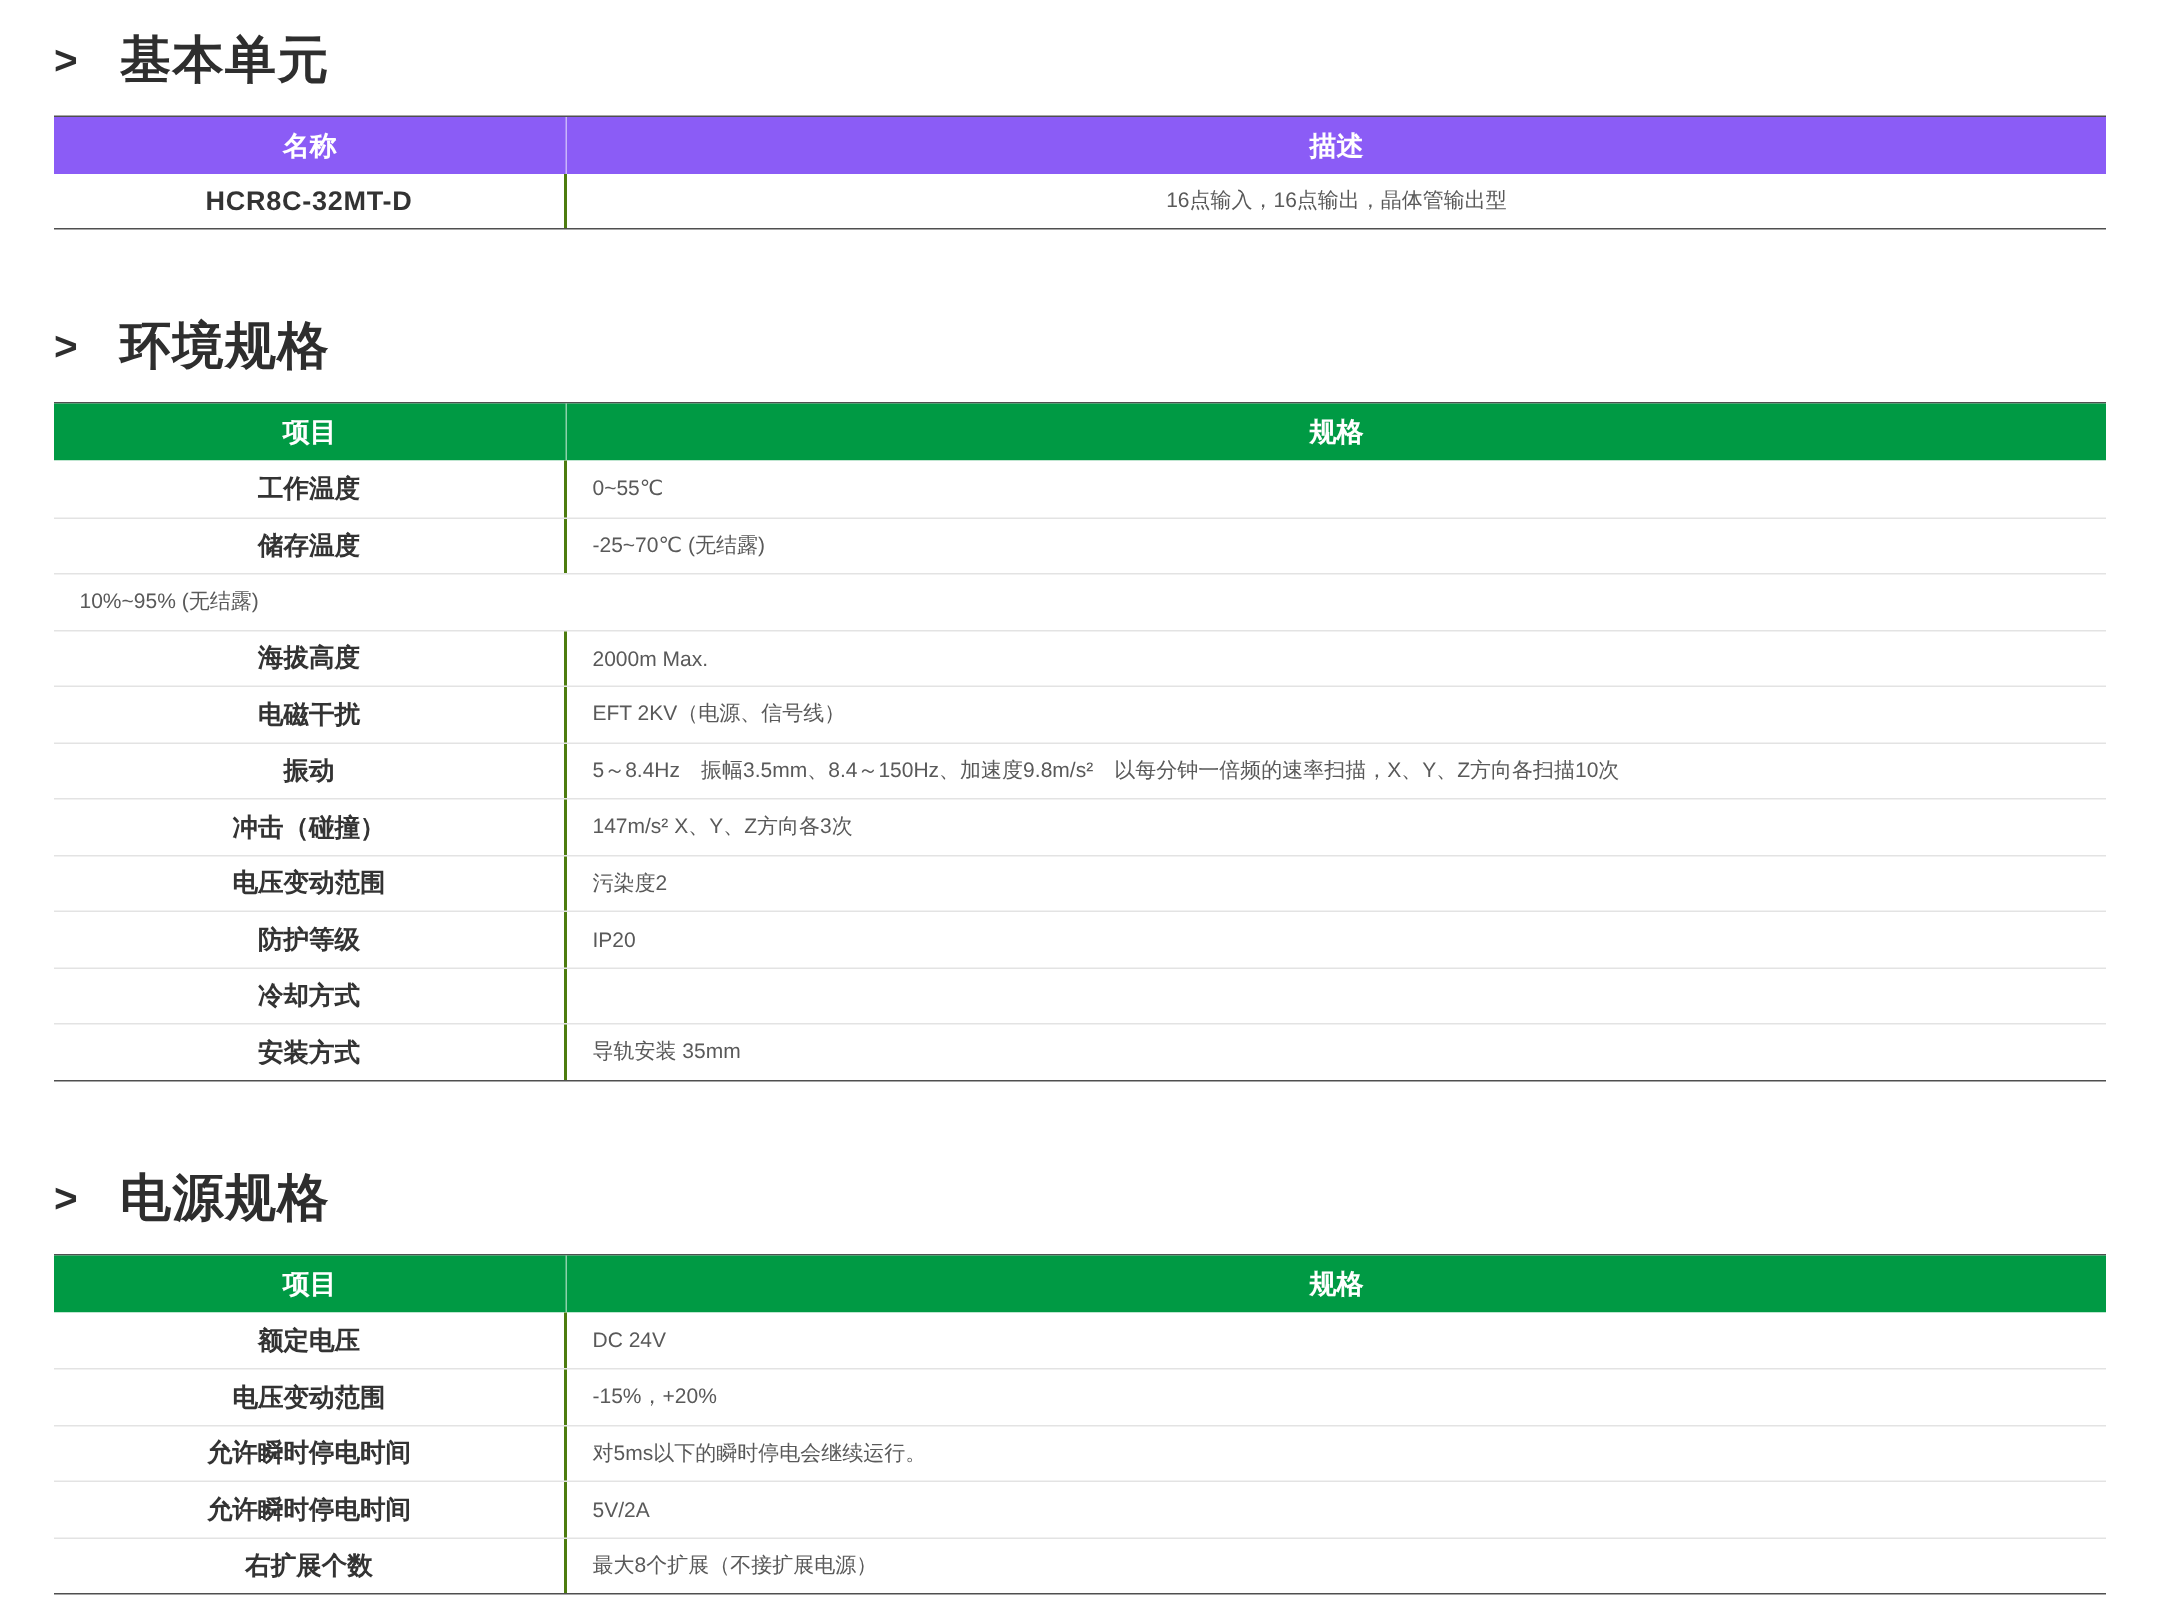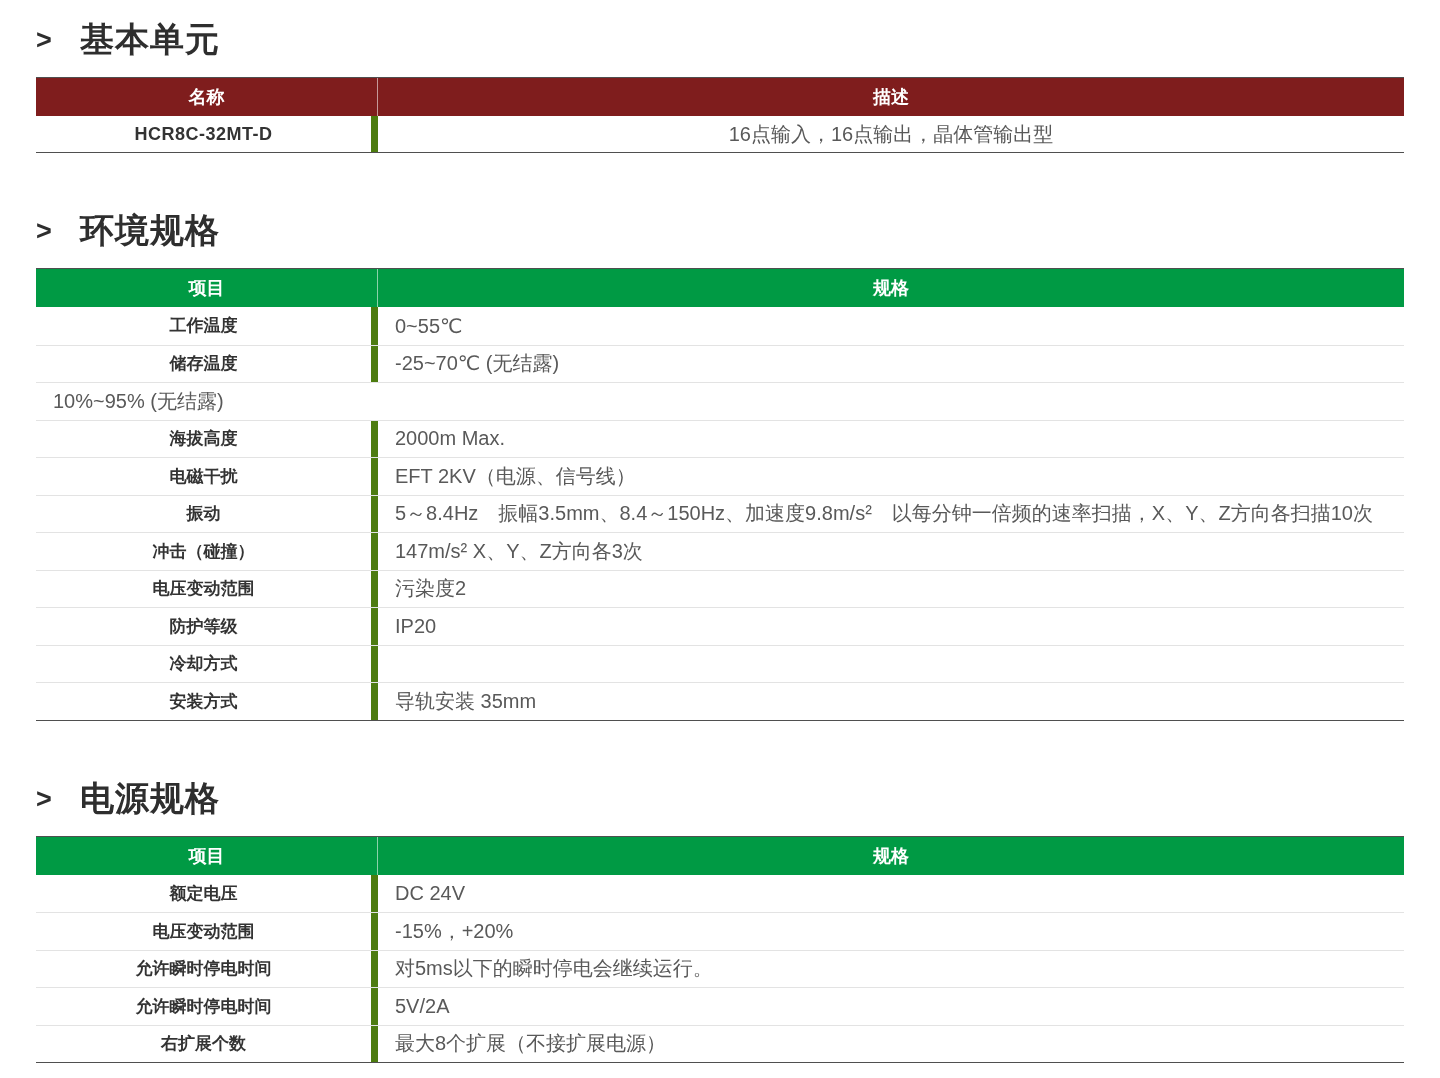--- a/index.html
+++ b/index.html
@@ -69,49 +69,49 @@
   .trow + .trow { border-top: 1px solid #e3e3e3; text-align: center; }
   .section[data-rowh="36"] .trow { height: 36px; }
   .cell-label {
     width: 342px;
     display: flex;
     align-items: center;
     justify-content: center;
     font-size: 17px;
     font-weight: bold;
     color: #333333;
-    border-right: 7px solid #4d7c0f;
+    border-right: 2px solid #4d7c0f;
   }
   .cell-value {
     flex: 1;
     display: flex;
     align-items: center;
     padding-left: 17px;
-    font-size: 20px;
+    font-size: 14px;
     color: #595959;
     white-space: nowrap;
   }
   .section[data-valuecenter="true"] .cell-value {
     justify-content: center;
     padding-left: 0;
   }
   .section[data-valuecenter="true"] .cell-label { font-size: 18px; letter-spacing: 0.5px; }
 </style>
 </head>
 <body>
 
 <div class="content">
 
   <div class="section" data-valuecenter="true" data-rowh="36">
     <div class="section-title">
       <span class="arrow">&gt;</span>
       <span class="title-text">基本单元</span>
     </div>
     <div class="spec-table">
-      <div class="thead" style="background: #7f1d1d;">
+      <div class="thead" style="background: #8b5cf6;">
         <div class="th-left">名称</div>
         <div class="th-right">描述</div>
       </div>
       <div>
           <div class="trow">
             <div class="cell-label">HCR8C-32MT-D</div>
             <div class="cell-value">16点输入，16点输出，晶体管输出型</div>
           </div>
         </div>
     </div>

